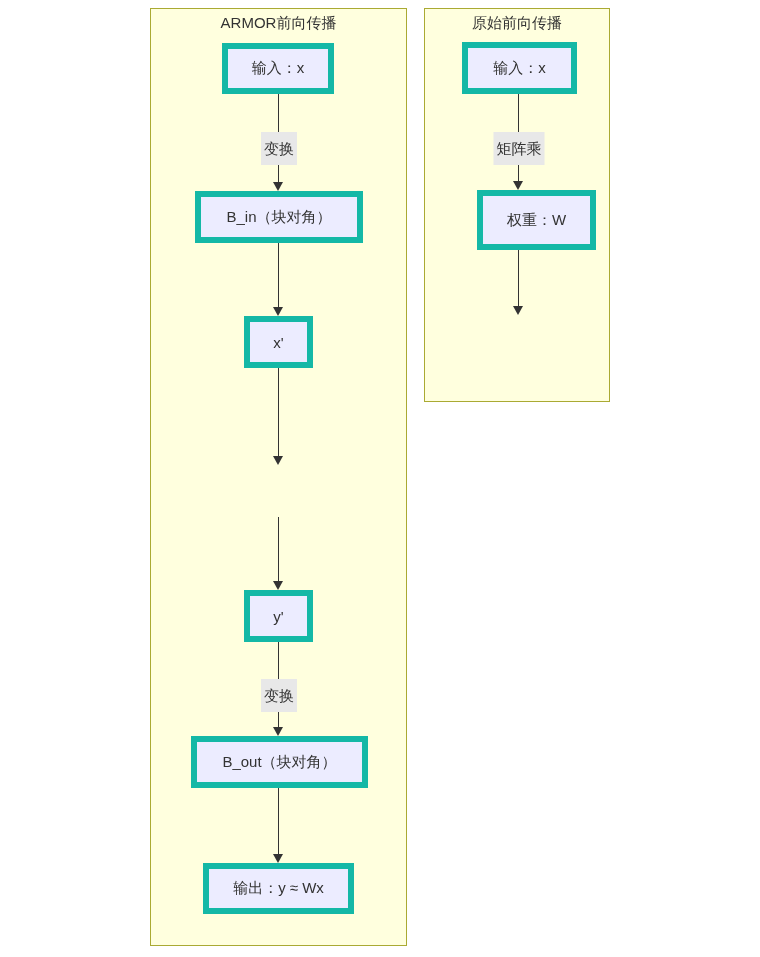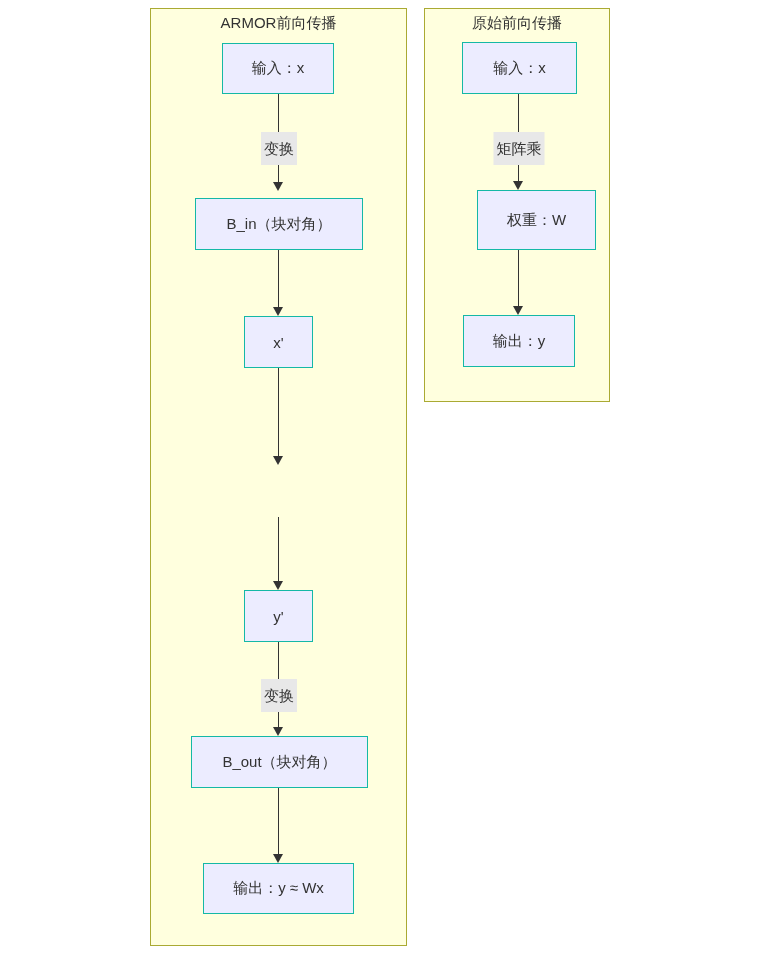--- a/index.html
+++ b/index.html
@@ -3,37 +3,37 @@
 <meta charset="utf-8">
 <style>
   html, body { margin:0; padding:0; background:#ffffff; }
   body { font-family:"Liberation Sans", "DejaVu Sans", sans-serif; color:#333333; }
   .canvas { position:relative; width:760px; height:957px; background:#ffffff; overflow:hidden; }
 
   .cluster { position:absolute; background:#ffffde; border:1px solid #aaaa33; box-sizing:border-box; }
   .cluster-title { position:absolute; top:5px; left:0; right:0; text-align:center;
                    font-size:15px; line-height:18px; color:#333333; white-space:nowrap; }
 
-  .node { position:absolute; background:#ececff; border:1px solid #14b8a6; box-sizing:border-box;
+  .node { position:absolute; background:#ececff; border:6px solid #14b8a6; box-sizing:border-box;
           display:flex; align-items:center; justify-content:center;
           font-size:15px; color:#333333; white-space:nowrap; }
 
   .edge-line { position:absolute; width:1px; background:#333333; }
   .arrowhead { position:absolute; width:0; height:0;
                border-left:5.5px solid transparent; border-right:5.5px solid transparent;
                border-top:9px solid #333333; }
 
   .edge-label { position:absolute; transform:translateX(-50%);
                 background:#e8e8e8; color:#333333; font-size:15px; line-height:21px;
                 padding:6px 3px; white-space:nowrap; }
 
   
   #cluster-armor { left:150px; top:8px; width:257px; height:938px; }
   #a-node-input  { left:71px;  top:34px;  width:112px; height:51px; }
-  #a-node-bin    { left:44px;  top:182px; width:168px; height:52px;margin-top:7px; }
+  #a-node-bin    { left:44px;  top:182px; width:168px; height:52px; }
   #a-node-xp     { left:93px;  top:307px; width:69px;  height:52px; }
   #a-node-s24    { left:33px;  top:456px; width:191px; height:51px; }
   #a-node-yp     { left:93px;  top:581px; width:69px;  height:52px; }
   #a-node-bout   { left:40px;  top:727px; width:177px; height:52px; }
   #a-node-output { left:52px;  top:854px; width:151px; height:51px; }
 
   #a-edge1 { left:127px; top:85px;  height:88px; }
   #a-edge2 { left:127px; top:234px; height:64px; }
   #a-edge3 { left:127px; top:359px; height:88px; }
   #a-edge4 { left:127px; top:508px; height:64px; }
@@ -106,16 +106,15 @@
 
     <div class="edge-line" id="o-edge1"></div>
     <div class="arrowhead" id="o-arrow1"></div>
     <span class="edge-label" id="o-label1">矩阵乘</span>
 
     <div class="edge-line" id="o-edge2"></div>
     <div class="arrowhead" id="o-arrow2"></div>
 
     <div class="node" id="o-node-input">输入：x</div>
     <div class="node" id="o-node-weight">权重：W</div>
-    <div class="node" id="o-node-output">输出：y</div>
   </section>
 
 </div>
 
 </body></html>

